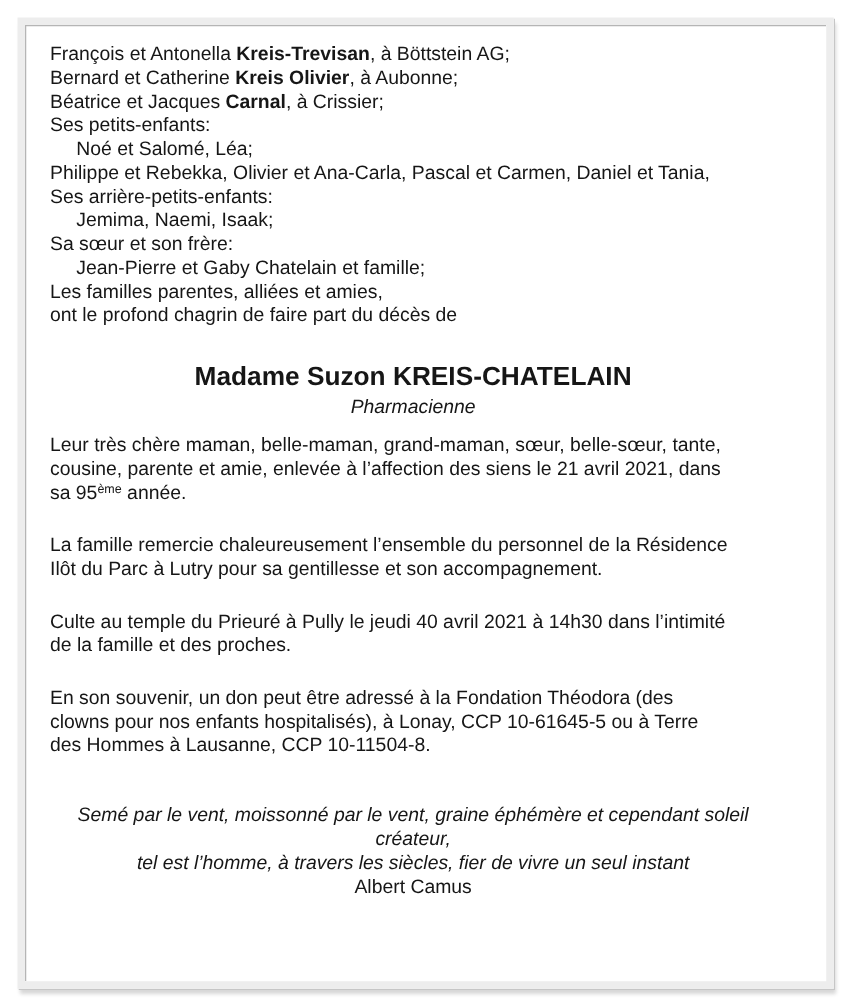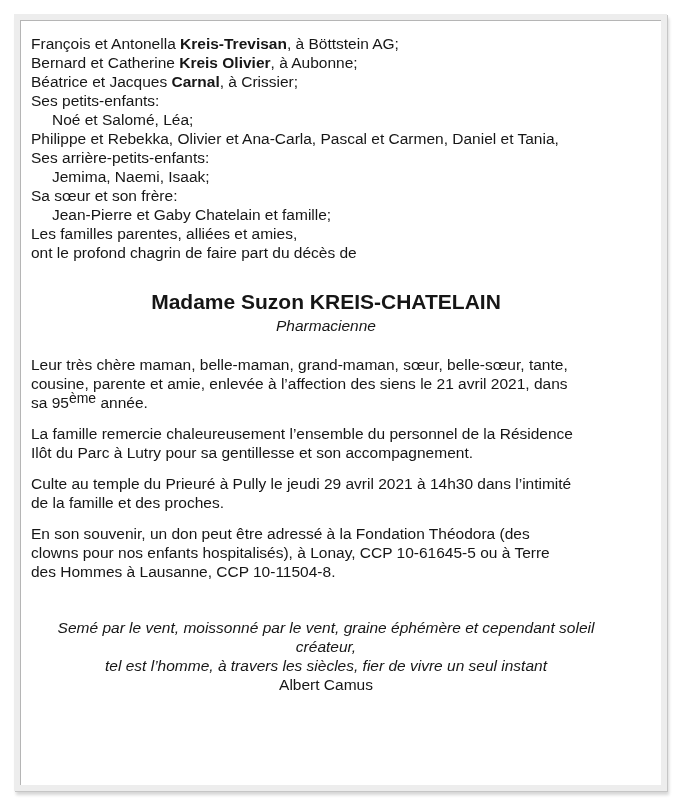--- a/index.html
+++ b/index.html
@@ -23,38 +23,38 @@
     background:#ffffff;
     border:6px solid var(--band);
     box-shadow:
       inset 1px 1px 0 var(--inner-line),
       1px 1px 0 var(--outer-line),
       2px 4px 3px rgba(0,0,0,0.16);
   }
   .content{
     box-sizing:border-box;
     height:100%;
-    padding:14px 40px 10px 11px;
+    padding:14px 40px 10px 20px;
     font-size:15.5px;
     line-height:19px;
     border-radius:11px;
   }
   .line{white-space:nowrap;}
   .indent{padding-left:21px;}
   .name{
     font-size:21px;font-weight:bold;line-height:29px;
     text-align:center;margin-top:25px;white-space:nowrap;
   }
   .profession{
     text-align:center;font-style:italic;line-height:19px;
   }
-  .block{margin-top:12px;}
-  .tribute{margin-top:20px;}
+  .block{margin-top:23px;}
+  .tribute{margin-top:12px;}
   .sup{
-    font-size:14px;position:relative;top:-5px;line-height:0;
+    font-size:10px;position:relative;top:-5px;line-height:0;
   }
   .quote{
     margin-top:37px;text-align:center;font-style:italic;
   }
   .quote .attribution{font-style:normal;}
   b{font-weight:bold;}
 </style>
 </head>
 <body>
 
@@ -84,21 +84,21 @@
       <div class="line">cousine, parente et amie, enlevée à l’affection des siens le 21 avril 2021, dans</div>
       <div class="line"><span>sa 95</span><span class="sup">ème</span><span> année.</span></div>
     </div>
 
     <div class="block">
       <div class="line">La famille remercie chaleureusement l’ensemble du personnel de la Résidence</div>
       <div class="line">Ilôt du Parc à Lutry pour sa gentillesse et son accompagnement.</div>
     </div>
 
     <div class="block">
-      <div class="line">Culte au temple du Prieuré à Pully le jeudi 29 avril 2021 à 14h30 dans l’intimité</div>
+      <div class="line">Culte au temple du Prieuré à Pully le jeudi 40 avril 2021 à 14h30 dans l’intimité</div>
       <div class="line">de la famille et des proches.</div>
     </div>
 
 
     <div class="block">
       <div class="line">En son souvenir, un don peut être adressé à la Fondation Théodora (des</div>
       <div class="line">clowns pour nos enfants hospitalisés), à Lonay, CCP 10-61645-5 ou à Terre</div>
       <div class="line">des Hommes à Lausanne, CCP 10-11504-8.</div>
     </div>
 

